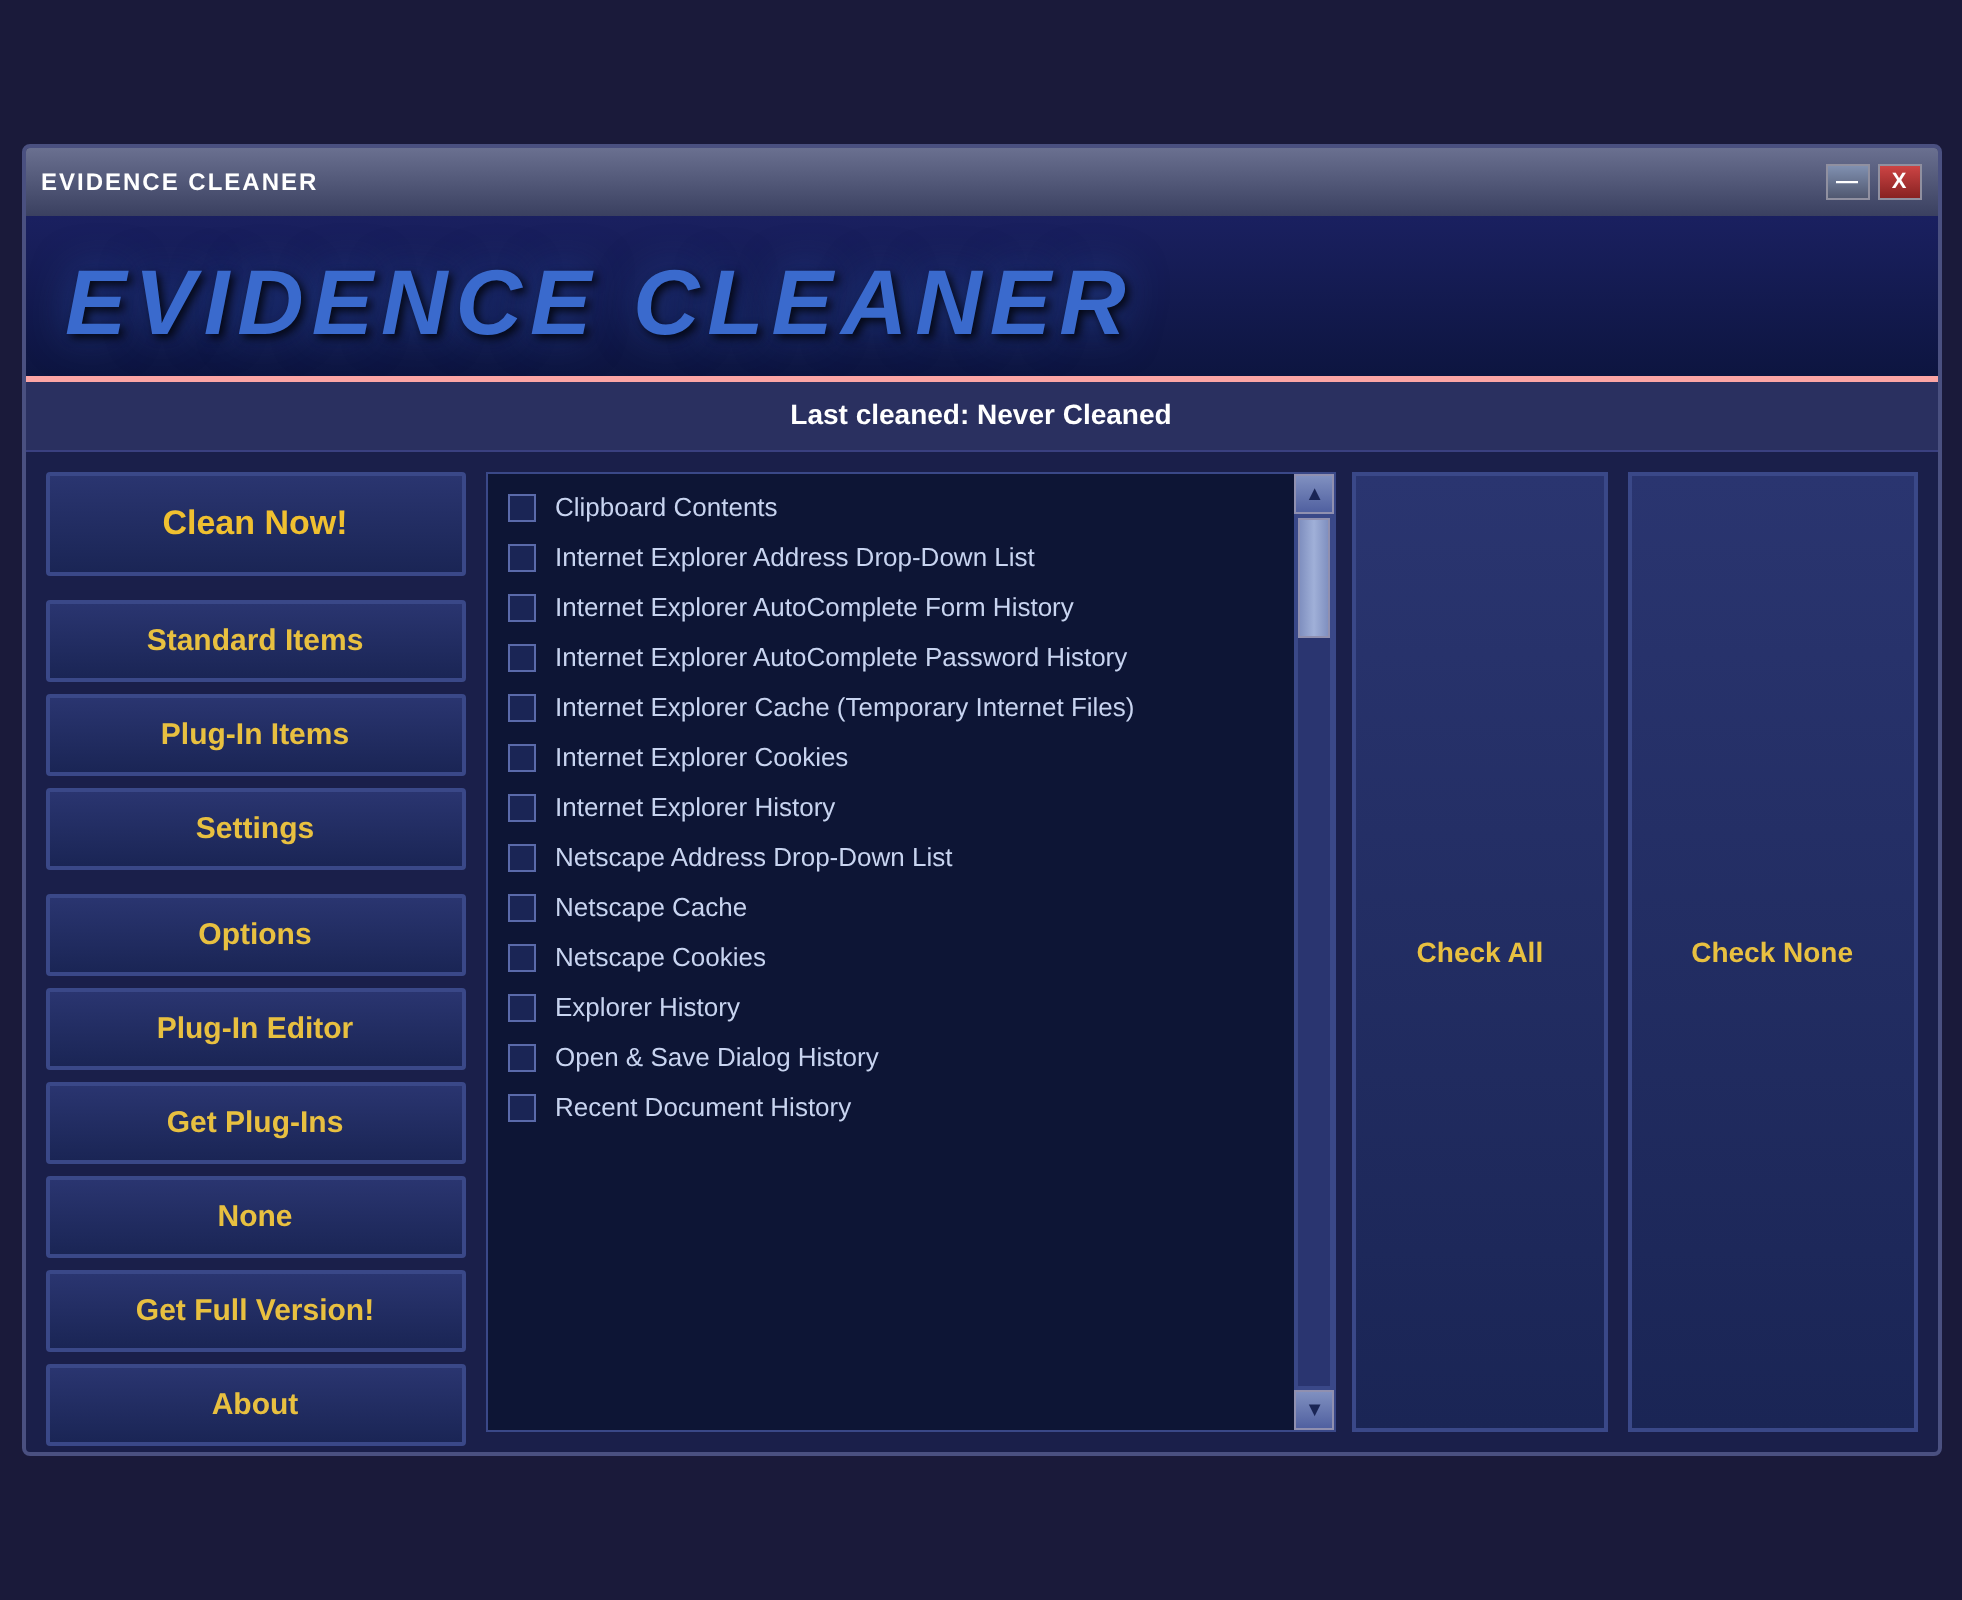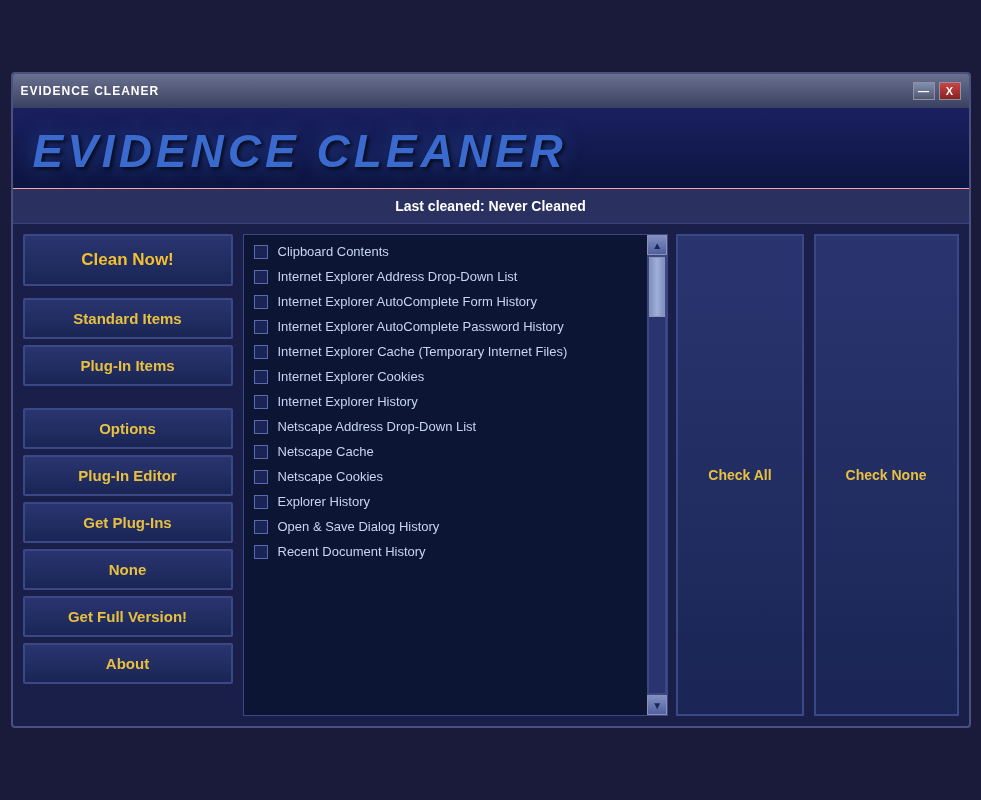--- a/index.html
+++ b/index.html
@@ -83,21 +83,21 @@
       font-style: italic;
       text-shadow: 2px 2px 4px rgba(0,0,0,0.8), 0 0 20px rgba(50,100,200,0.5);
     }
 
     
     .last-cleaned-bar {
       background: #2a3060;
       padding: 8px 20px;
       text-align: center;
       flex-shrink: 0;
-      border-top: 1px solid #fca5a5;
+      border-top: 3px solid #fca5a5;
       border-bottom: 1px solid #3a4080;
     }
 
     .last-cleaned-text {
       color: white;
       font-size: 14px;
       font-weight: bold;
     }
 
     
@@ -271,20 +271,21 @@
   <div class="last-cleaned-bar">
     <span class="last-cleaned-text">Last cleaned: Never Cleaned</span>
   </div>
 
   <div class="main-content">
 
     <div class="sidebar">
       <button class="sidebar-btn clean-now">Clean Now!</button>
       <button class="sidebar-btn">Standard Items</button>
       <button class="sidebar-btn">Plug-In Items</button>
+      <button class="sidebar-btn">Settings</button>
       <div class="sidebar-spacer"></div>
       <button class="sidebar-btn">Options</button>
       <button class="sidebar-btn">Plug-In Editor</button>
       <button class="sidebar-btn">Get Plug-Ins</button>
       <button class="sidebar-btn">None</button>
       <button class="sidebar-btn">Get Full Version!</button>
       <button class="sidebar-btn">About</button>
     </div>
 
     <div class="checklist-area">

